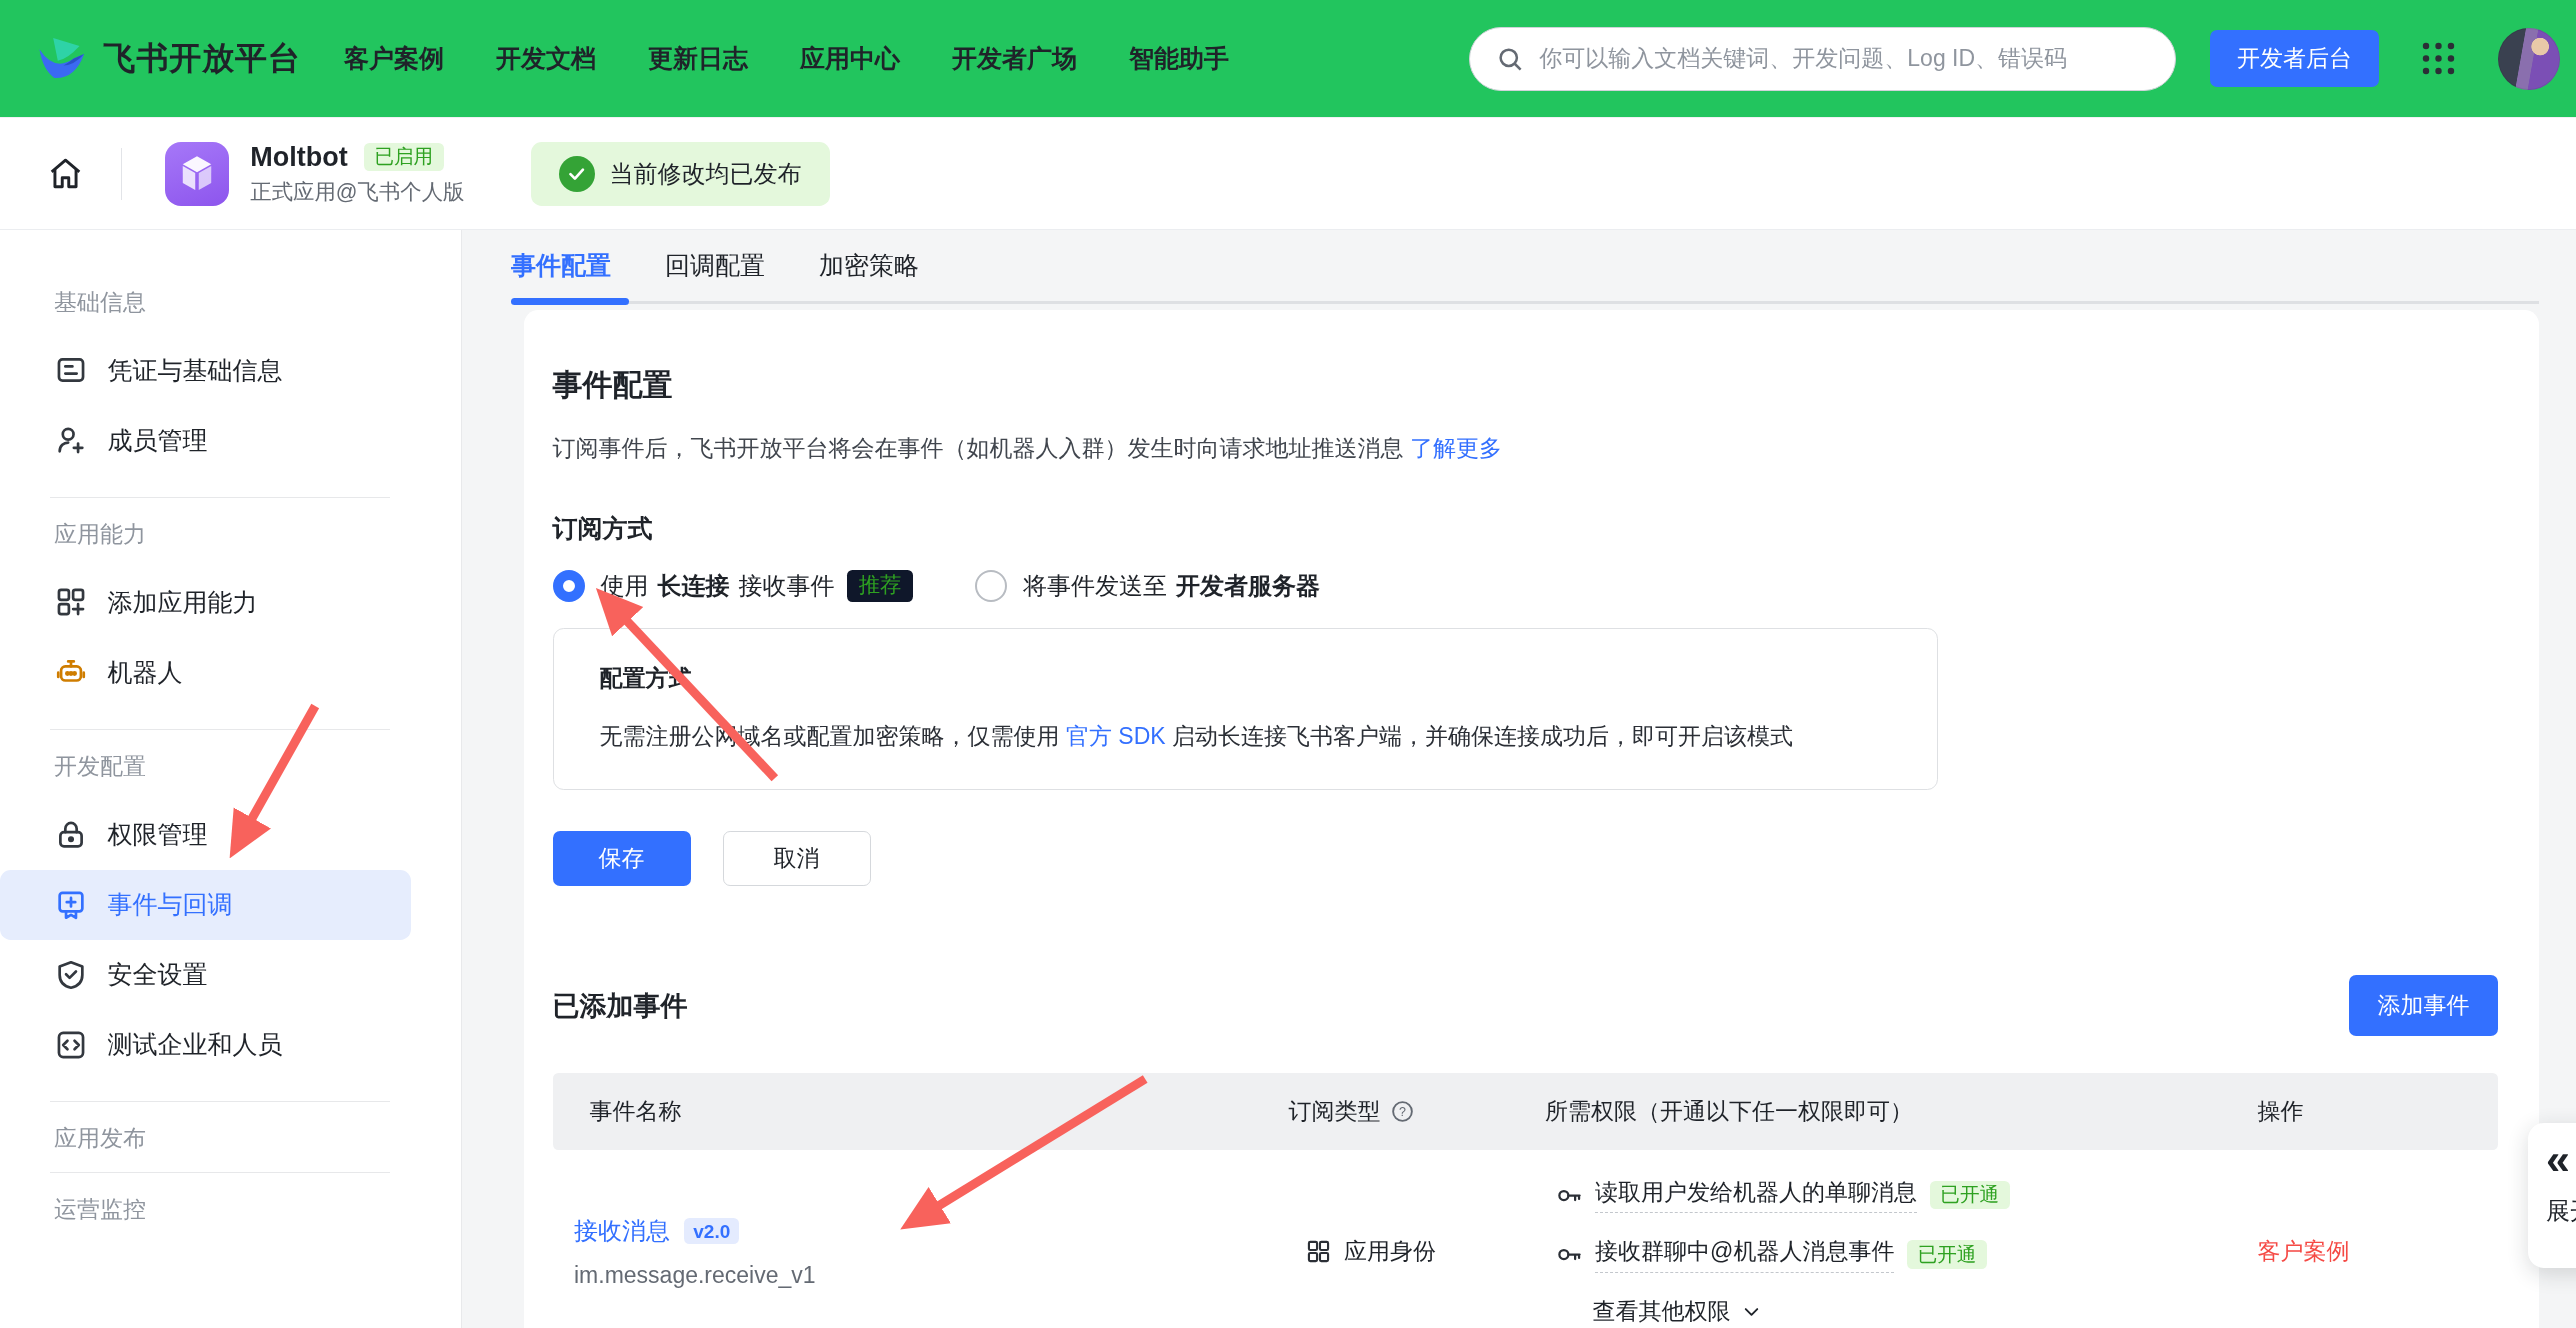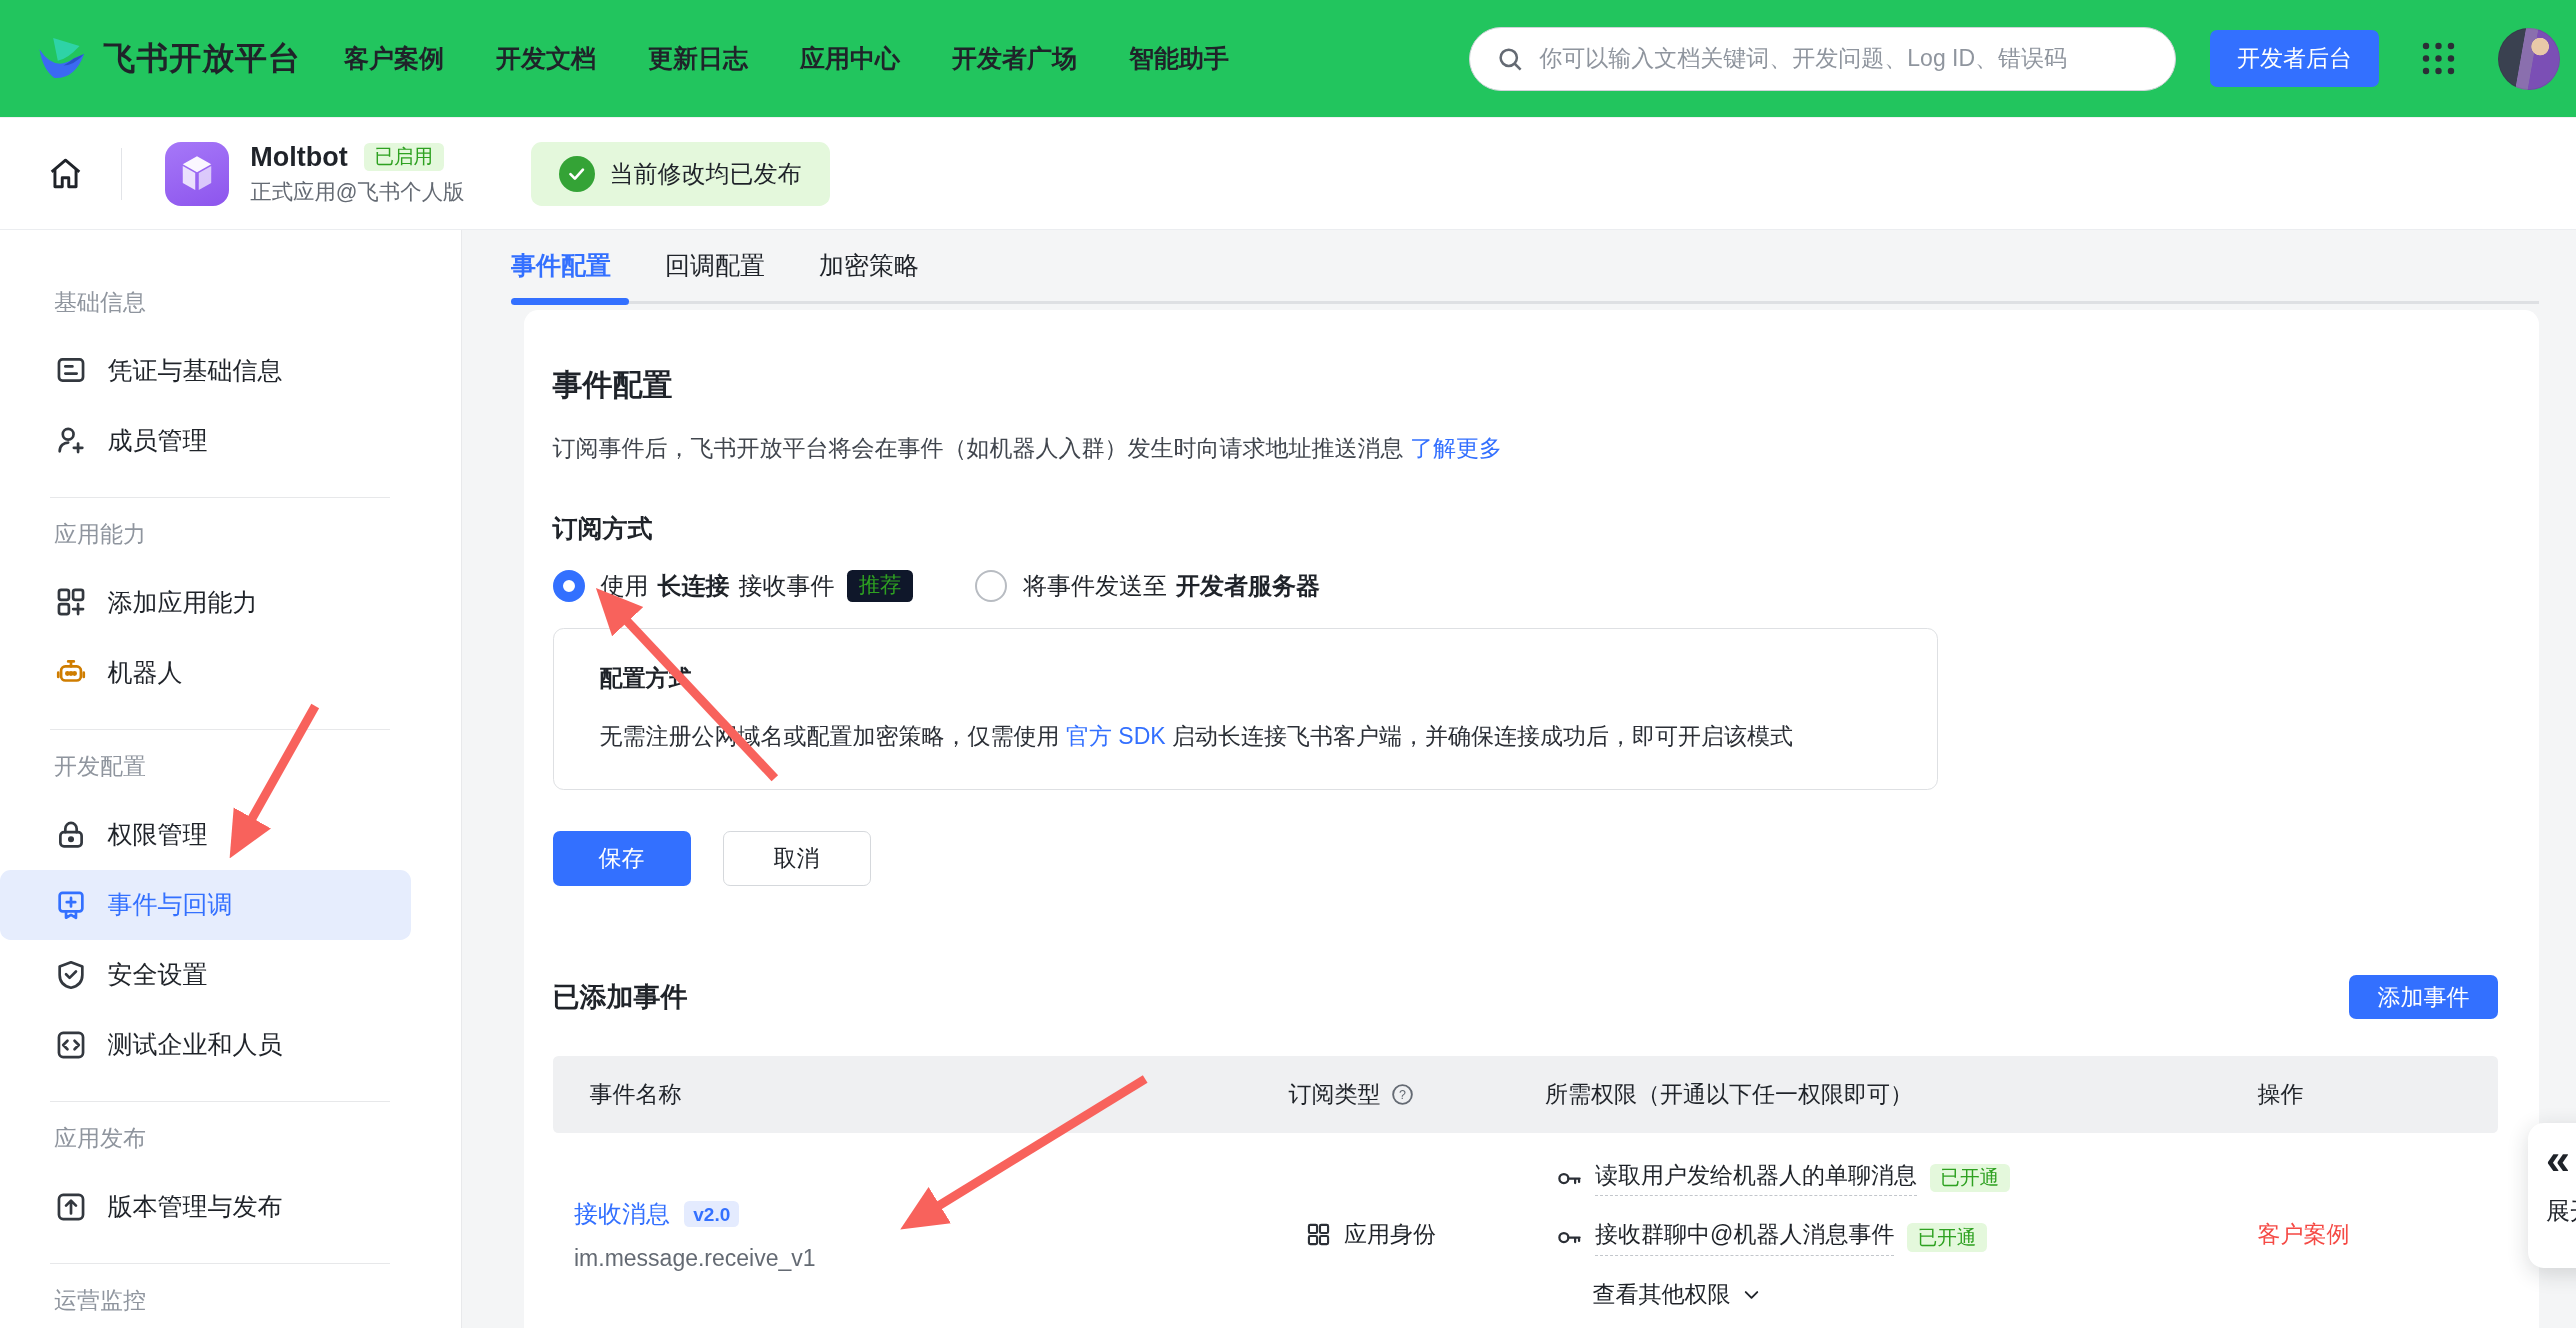--- a/index.html
+++ b/index.html
@@ -126,21 +126,21 @@
   .config-box .cb-body{ margin-top:27px; font-size:23px; color:#2b2f36; }
 
   .btn-row{ margin-top:41px; display:flex; gap:32px; }
   .btn{ height:55px; border-radius:7.1px; font-size:23px; font-family:inherit; cursor:pointer;
         display:flex; align-items:center; justify-content:center; }
   .btn-primary{ background:#3370ff; color:#fff; border:none; padding:0 46px;font-family:Liberation Serif, serif; }
   .btn-plain{ background:#fff; color:#1f2329; border:0.9px solid #d5d8dc; padding:0 50px; }
 
   .events-head{ margin-top:89px; display:flex; align-items:center; justify-content:space-between; }
   .events-title{ font-size:27px; font-weight:bold; }
-  .btn-add{ background:#3370ff; color:#fff; border:none; padding:0 28.6px; height:44px;
+  .btn-add{ background:#3370ff; color:#fff; border:none; padding:0 28.6px; height:61px;
     border-radius:7.1px; font-size:23px; font-family:inherit; cursor:pointer; }
 
   .etable{ margin-top:37px; }
   .thead, .trow{ display:grid; grid-template-columns:736px 251px 718px 1fr; align-items:center; }
   .thead{ background:#eff0f2; height:77px; border-radius:5.4px; font-size:23px; color:#1f2329; }
   .th1{ padding-left:37px; }
   .th2{ display:flex; align-items:center; gap:9px; }
   .th3{ padding-left:5.4px; }
   .trow{ height:204px; border-bottom:0.9px solid #e5e6e8; }
   .cell-name{ padding-left:21.4px; }
@@ -333,29 +333,20 @@
       <svg viewBox="0 0 24 24" fill="none" stroke="currentColor" stroke-width="1.9" stroke-linecap="round" stroke-linejoin="round">
         <rect x="3.5" y="3.5" width="17" height="17" rx="3"></rect>
         <path d="M9.5 9 l-3 3 3 3 M14.5 9 l3 3 -3 3"></path>
       </svg>
     </span>
     <span>测试企业和人员</span>
   </div>
   <div class="side-divider"></div>
 
   <div class="sec-label">应用发布</div>
-  <div class="side-item">
-    <span class="ic">
-      <svg viewBox="0 0 24 24" fill="none" stroke="currentColor" stroke-width="1.9" stroke-linecap="round" stroke-linejoin="round">
-        <rect x="3.5" y="3.5" width="17" height="17" rx="3"></rect>
-        <path d="M12 16.5 V8 M8.5 11 L12 7.5 L15.5 11"></path>
-      </svg>
-    </span>
-    <span>版本管理与发布</span>
-  </div>
   <div class="side-divider"></div>
 
   <div class="sec-label">运营监控</div>
 </aside>
 
 <div class="content">
   <div class="tabs">
     <span class="tab active">事件配置</span>
     <span class="tab">回调配置</span>
     <span class="tab">加密策略</span>

